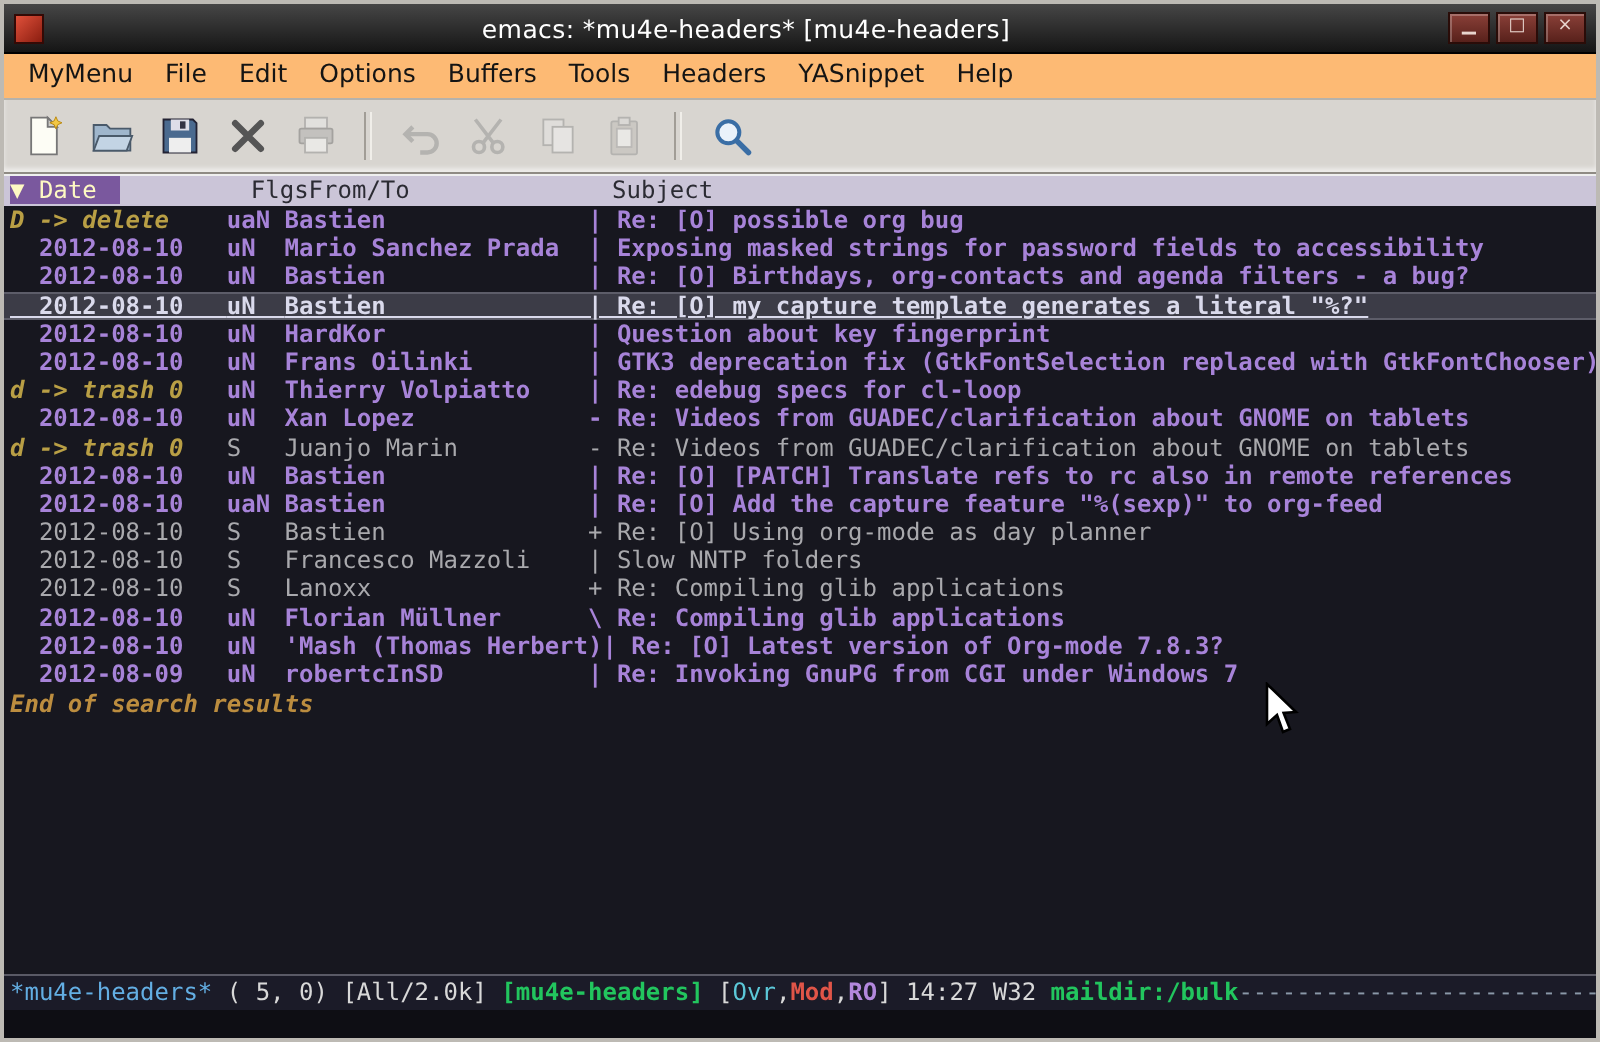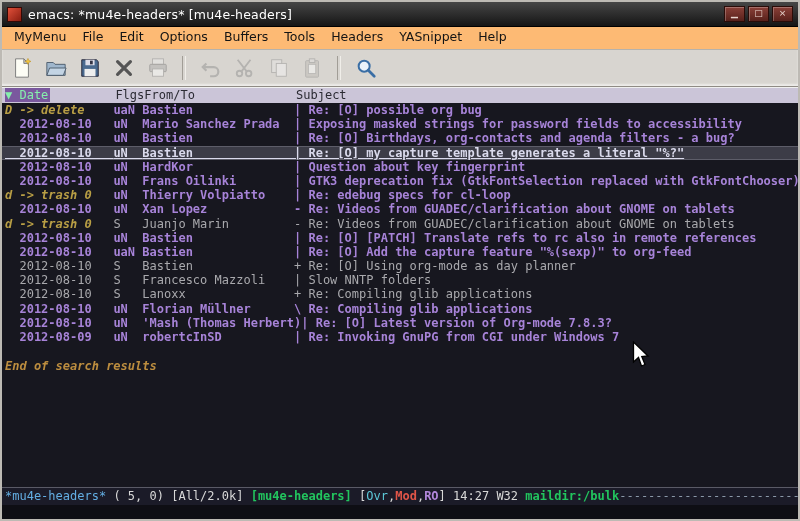--- a/index.html
+++ b/index.html
@@ -6,21 +6,21 @@
   body{width:800px;height:521px;position:relative;overflow:hidden;background:#555;
        font-family:"DejaVu Sans",sans-serif}
   .window{position:absolute;inset:0;box-sizing:border-box;border:2px solid #bdbab4;
           display:flex;flex-direction:column;background:#17171f}
 
   
   .titlebar{flex:none;height:24px;background:linear-gradient(#464646,#151515);
             display:flex;align-items:center;gap:6px;padding:0 5px;border-bottom:1px solid #000}
   .title-icon{width:13px;height:13px;flex:none;border:1px solid #330a06;
               background:linear-gradient(135deg,#e0503a,#8a1d10)}
-  .title-text{flex:1;text-align:left;color:#ffffff;font-size:12.5px;letter-spacing:.2px;
+  .title-text{flex:1;text-align:center;color:#ffffff;font-size:12.5px;letter-spacing:.2px;
               white-space:nowrap;overflow:hidden}
   .win-controls{display:flex;gap:3px;flex:none}
   .win-btn{width:19px;height:14px;background:linear-gradient(#8a4038,#58211b);
            border:1px solid #2a0c08;box-shadow:inset 1px 1px 0 rgba(255,255,255,.25);
            color:#e8d5ce;font-size:9px;line-height:13px;text-align:center;cursor:default}
 
   
   .menubar{flex:none;height:22px;background:#fdba74;display:flex;align-items:flex-start;
            padding:0 4px;border-bottom:1px solid #b5b2ac}
   .menu-item{padding:2px 8px;font-size:12.5px;color:#141414;white-space:nowrap}
@@ -31,29 +31,29 @@
            box-shadow:inset 0 -2px 2px rgba(255,255,255,.55)}
   .tool-btn{width:27px;height:27px;display:flex;align-items:center;justify-content:center}
   .tool-btn svg{width:22px;height:22px}
   .tool-btn.disabled{opacity:.45;filter:grayscale(.8)}
   .tool-sep{width:2px;height:24px;border-left:1px solid #a19d96;border-right:1px solid #f0eee9;margin:0 4px}
 
   
   .buffer{flex:1;position:relative;overflow:hidden;background:#17171f;border-top:1px solid #efefef;
           font-family:"DejaVu Sans Mono",monospace;font-size:12px}
   .header-line{height:15px;line-height:15px;background:#cbc5d8;color:#2b2b33;white-space:pre}
-  .hl-date{background:#7a589e;color:#86efac;padding-right:2px}
+  .hl-date{background:#7a589e;color:#fef9c3;padding-right:12px}
   .row{height:14.2px;line-height:14.2px;white-space:pre}
   .row.unread{color:#a783d8;font-weight:bold}
   .row.read{color:#a9a9ad}
   .row .mark{color:#b99f45;font-style:italic;font-weight:bold}
   .row.current{background:#3c3c47;color:#dadaec;
                box-shadow:inset 0 1px 0 #5d5d69, inset 0 -1px 0 #5d5d69}
   .row.current span{text-decoration:underline}
-  .end-line{margin-top:15px;height:15px;line-height:15px;color:#bc8d3f;
+  .end-line{margin-top:1px;height:15px;line-height:15px;color:#bc8d3f;
             font-style:italic;font-weight:bold;white-space:pre;padding-left:3px}
   .row{padding-left:3px}
   .header-line{padding-left:3px}
 
   
   .modeline{flex:none;height:17px;line-height:16px;background:#1b1b28;border-top:1px solid #5a5a66;
             font-family:"DejaVu Sans Mono",monospace;font-size:12px;color:#d8d8d8;
             white-space:pre;overflow:hidden;padding-left:3px}
   .seg-blue{color:#63aee3;font-weight:normal}
   .seg-orange{color:#22c55e;font-weight:bold}

